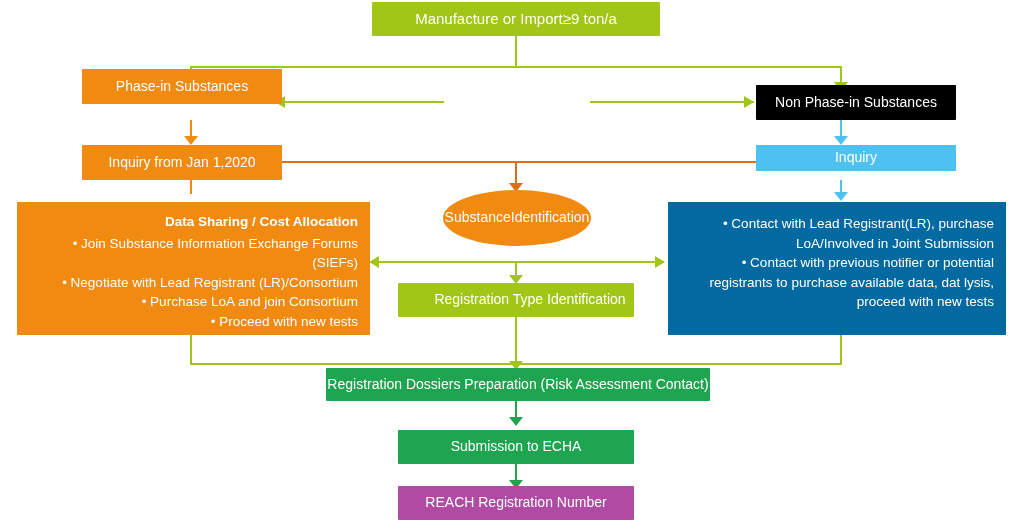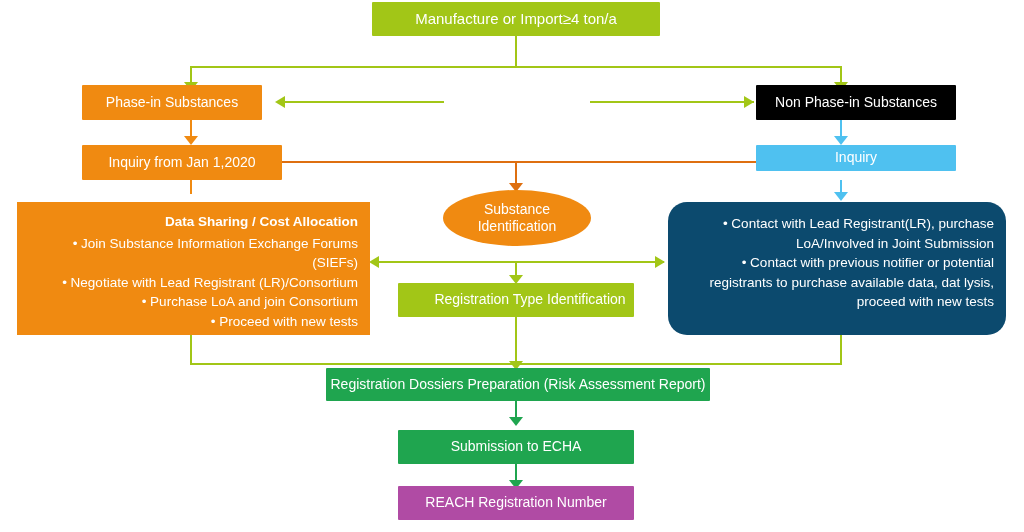--- a/index.html
+++ b/index.html
@@ -100,68 +100,68 @@
   <div class="edge v" style="left:515px;top:363px;height:10px;background:#a2c617;"></div>
   <div class="arrow down" style="left:509px;top:361px;border-top:9px solid #a2c617;"></div>
 
   <div class="edge v" style="left:515px;top:401px;height:18px;background:#1fa54f;"></div>
   <div class="arrow down" style="left:509px;top:417px;border-top:9px solid #1fa54f;"></div>
 
   <div class="edge v" style="left:515px;top:464px;height:18px;background:#1fa54f;"></div>
   <div class="arrow down" style="left:509px;top:480px;border-top:9px solid #1fa54f;"></div>
 
   <div class="node rect" style="left:372px;top:2px;width:288px;height:34px;background:#a2c617;font-size:15px;">
-    <span class="lbl">Manufacture or Import≥4 ton/a</span>
+    <span class="lbl">Manufacture or Import≥9 ton/a</span>
   </div>
 
 
-  <div class="node rect" style="left:82px;top:85px;width:180px;height:35px;background:#f08a11;font-size:14px;">
+  <div class="node rect" style="left:82px;top:69px;width:200px;height:35px;background:#f08a11;font-size:14px;">
     <span class="lbl">Phase-in Substances</span>
   </div>
 
   <div class="node rect" style="left:756px;top:85px;width:200px;height:35px;background:#000000;font-size:14px;">
     <span class="lbl">Non Phase-in Substances</span>
   </div>
 
   <div class="node rect" style="left:82px;top:145px;width:200px;height:35px;background:#f08a11;font-size:14px;">
     <span class="lbl">Inquiry from Jan 1,2020</span>
   </div>
 
   <div class="node rect" style="left:756px;top:145px;width:200px;height:26px;background:#4fc1f0;font-size:14px;">
     <span class="lbl">Inquiry</span>
   </div>
 
-  <div class="node ellipse" style="left:443px;top:190px;width:148px;height:56px;background:#f08a11;font-size:14px;flex-direction:column;">
+  <div class="node ellipse" style="left:443px;top:190px;width:148px;height:56px;background:#f08a11;font-size:14px;flex-direction:row;">
     <span class="lbl">Substance</span>
     <span class="lbl">Identification</span>
   </div>
 
   <div class="node textblock" style="left:17px;top:202px;width:353px;height:133px;background:#f08a11;font-size:13.5px;">
     <span class="hdr">Data Sharing / Cost Allocation</span>
     <span class="bullets">
       <span class="li">• Join Substance Information Exchange Forums (SIEFs)</span>
       <span class="li">• Negotiate with Lead Registrant (LR)/Consortium</span>
       <span class="li">• Purchase LoA and join Consortium</span>
       <span class="li">• Proceed with new tests</span>
     </span>
   </div>
 
   <div class="node rect" style="left:398px;top:283px;width:236px;height:34px;background:#a2c617;font-size:14px;padding-left:28px;">
     <span class="lbl">Registration Type Identification</span>
   </div>
 
-  <div class="node textblock" style="left:668px;top:202px;width:338px;height:133px;background:#0c4a6e;font-size:13.5px;padding-top:12px;border-radius:19px;">
+  <div class="node textblock" style="left:668px;top:202px;width:338px;height:133px;background:#0369a1;font-size:13.5px;padding-top:12px;">
     <span class="bullets">
       <span class="li">• Contact with Lead Registrant(LR), purchase LoA/Involved in Joint Submission</span>
       <span class="li">• Contact with previous notifier or potential registrants to purchase available data, dat lysis, proceed with new tests</span>
     </span>
   </div>
 
   <div class="node rect" style="left:326px;top:368px;width:384px;height:33px;background:#1fa54f;font-size:14px;">
-    <span class="lbl">Registration Dossiers Preparation (Risk Assessment Report)</span>
+    <span class="lbl">Registration Dossiers Preparation (Risk Assessment Contact)</span>
   </div>
 
   <div class="node rect" style="left:398px;top:430px;width:236px;height:34px;background:#1fa54f;font-size:14px;">
     <span class="lbl">Submission to ECHA</span>
   </div>
 
   <div class="node rect" style="left:398px;top:486px;width:236px;height:34px;background:#b04ba4;font-size:14px;">
     <span class="lbl">REACH Registration Number</span>
   </div>
 

